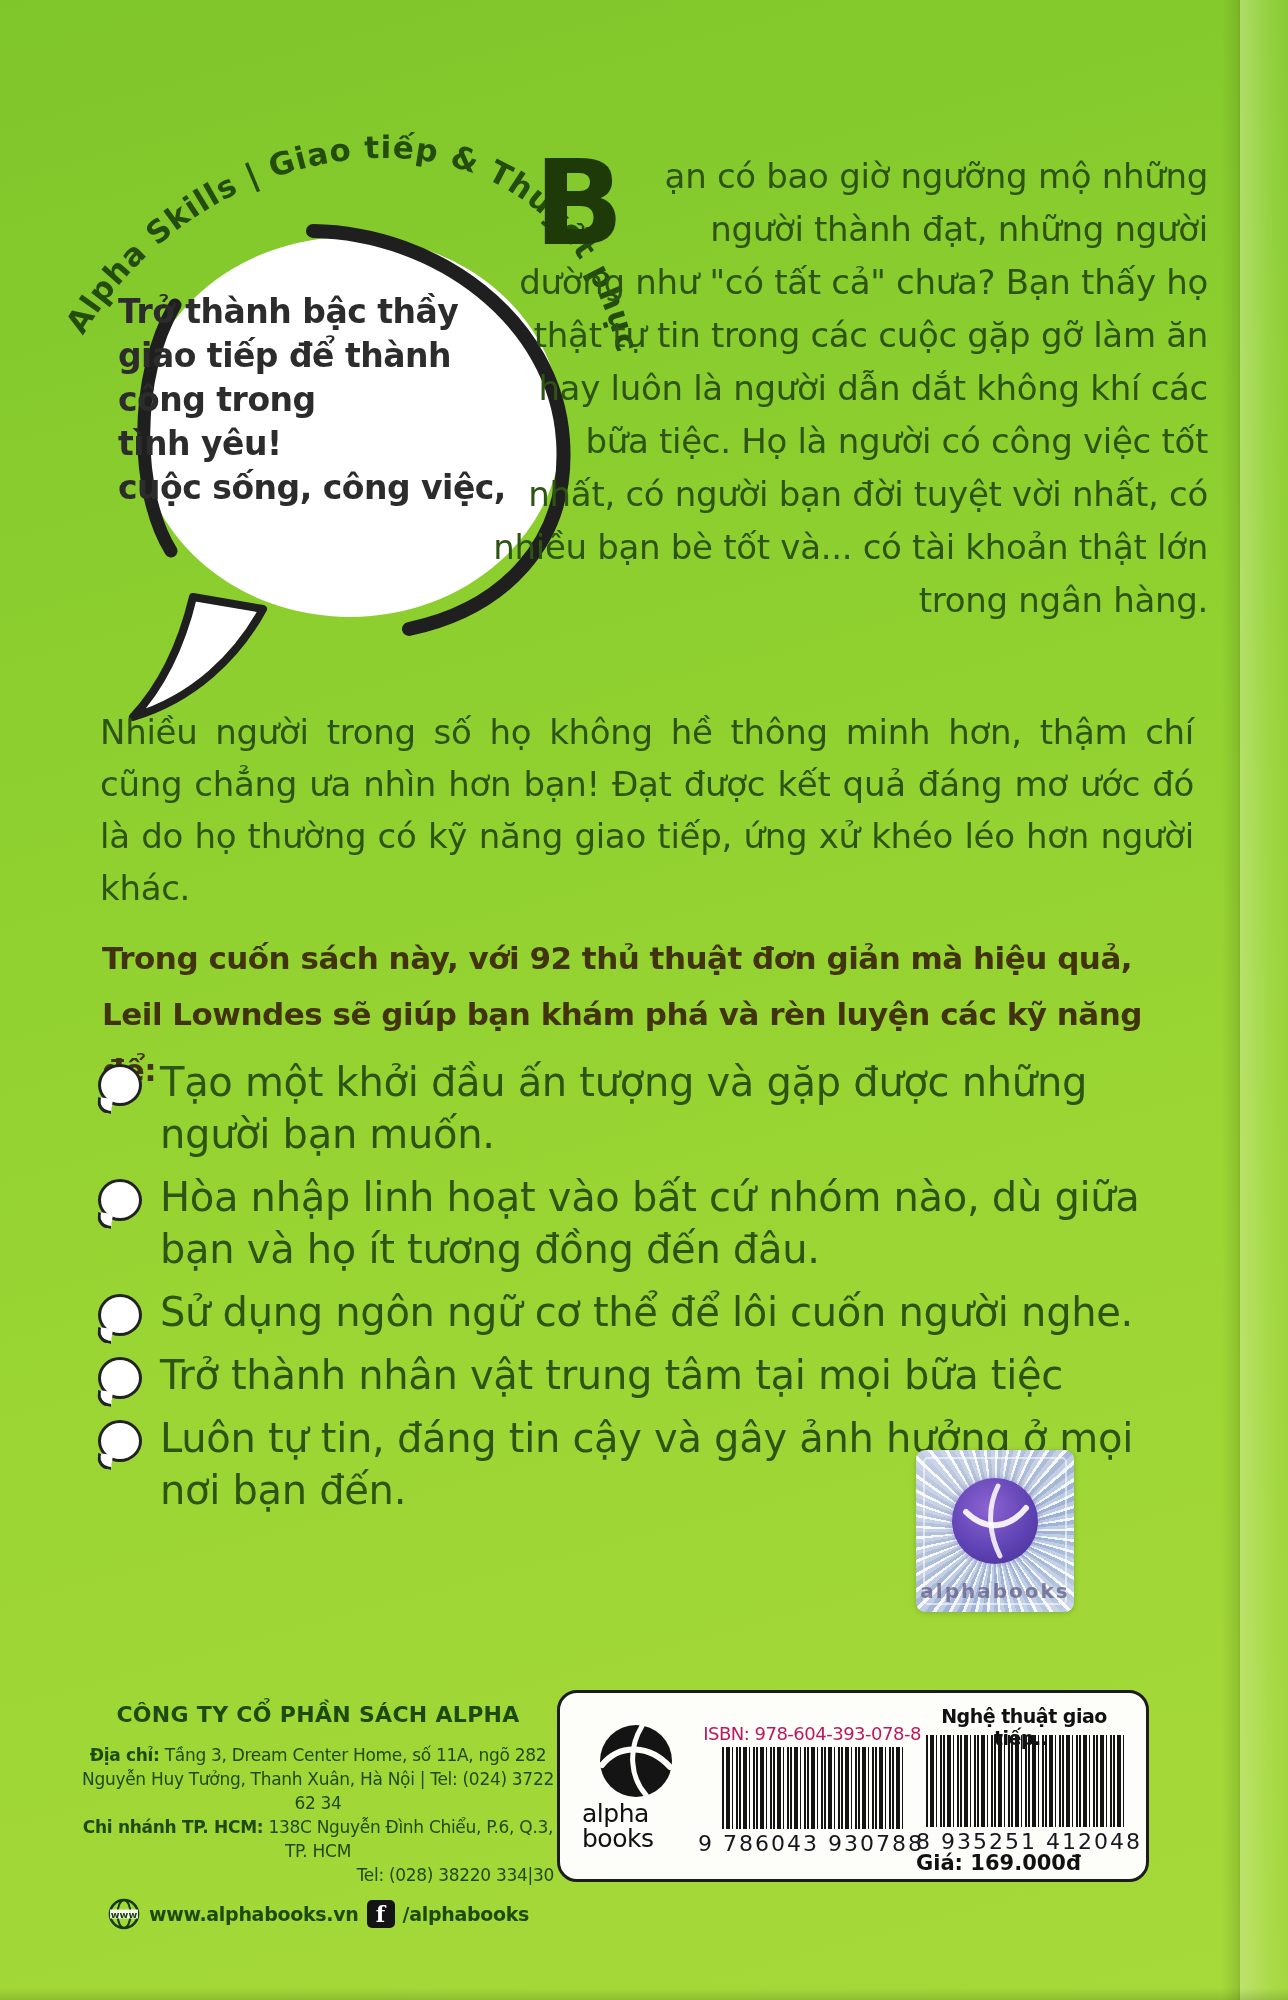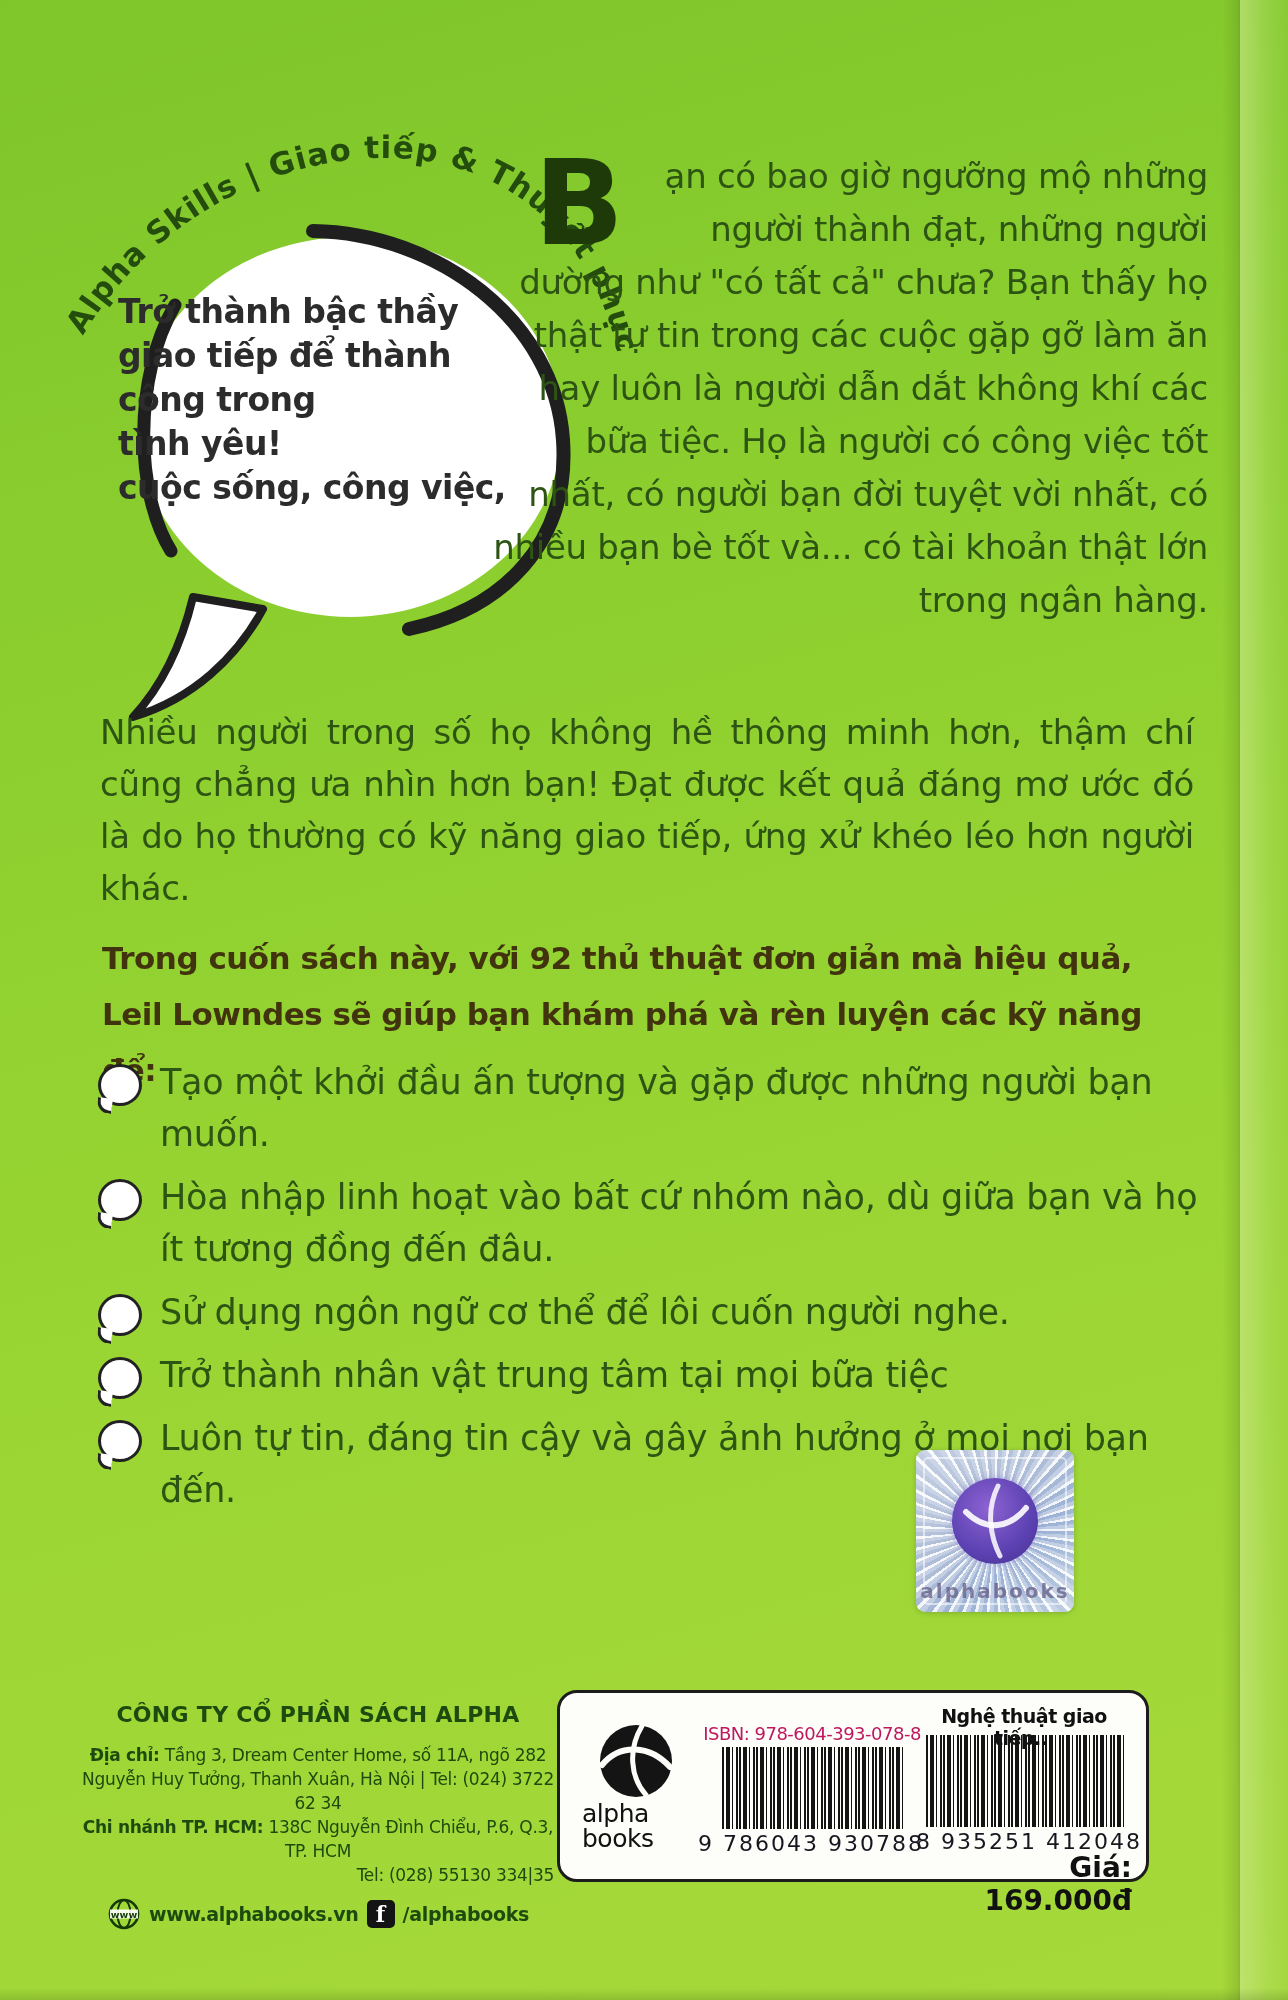--- a/index.html
+++ b/index.html
@@ -51,21 +51,21 @@
     font-size: 34px; line-height: 52px; letter-spacing: -0.3px;
   }
   
   .highlight {
     position: absolute; left: 102px; top: 930px; width: 1100px;
     color: #42330f; font-weight: bold; font-size: 31px; line-height: 56px; letter-spacing: -0.5px;
   }
   
   .benefits { position: absolute; left: 98px; top: 1056px; width: 1100px; }
   .benefit { display: flex; align-items: flex-start; gap: 18px; margin-bottom: 11px; }
-  .benefit-text { color: #2d5413; font-size: 35px; line-height: 52px; letter-spacing: -0.3px; }
+  .benefit-text { color: #2d5413; font-size: 40px; line-height: 52px; letter-spacing: -0.3px; }
   .bubble-icon {
     flex: 0 0 auto; position: relative; margin-top: 8px;
     width: 38px; height: 36px; background: #fff;
     border: 3px solid #222; border-radius: 50%;
   }
   .bubble-icon::after {
     content: ""; position: absolute; left: -4px; bottom: -10px;
     width: 12px; height: 12px; background: #fff;
     border-left: 3px solid #222; border-bottom: 3px solid #222;
     border-radius: 0 0 0 12px; transform: rotate(8deg);
@@ -117,21 +117,21 @@
     color: #111; font-weight: normal; font-size: 25px; line-height: 25px; letter-spacing: -0.5px;
   }
   .isbn-label { position: absolute; left: 132px; top: 30px; width: 240px; text-align: center; color: #be185d; font-size: 18px; letter-spacing: -0.5px; }
   .barcode { background: repeating-linear-gradient(90deg, #141414 0px, #141414 2px, transparent 2px, transparent 4px, #141414 4px, #141414 8px, transparent 8px, transparent 10px, #141414 10px, #141414 11px, transparent 11px, transparent 14px, #141414 14px, #141414 16px, transparent 16px, transparent 17px); }
   .barcode1 { position: absolute; left: 162px; top: 54px; width: 184px; height: 82px; }
   .digits { position: absolute; color: #16161f; font-size: 22px; letter-spacing: 2px; text-align: center; white-space: nowrap; }
   .digits1 { left: 126px; top: 138px; width: 250px; }
   .title-short { position: absolute; left: 356px; top: 12px; width: 216px; text-align: center; color: #111; font-weight: bold; font-size: 19px; letter-spacing: -0.5px; }
   .barcode2 { position: absolute; left: 366px; top: 42px; width: 200px; height: 92px; }
   .digits2 { left: 356px; top: 136px; width: 216px; }
-  .price { position: absolute; left: 356px; top: 158px; width: 216px; text-align: right; color: #111; font-weight: bold; font-size: 28px; }
+  .price { position: absolute; left: 356px; top: 158px; width: 216px; text-align: left; color: #111; font-weight: bold; font-size: 21px; }
 </style>
 </head>
 <body>
 
 <div>
 
   <svg class="arc-label-svg" width="660" height="380" viewBox="0 0 660 380">
     <path id="arcPath" d="M 28 218 C 120 62 305 8 425 58 C 535 105 575 218 570 332" fill="none"></path>
     <text>
       <textPath href="#arcPath">Alpha Skills | Giao tiếp &amp; Thuyết phục</textPath>
@@ -195,21 +195,21 @@
       </svg>
     </div>
     <div class="holo-label">alphabooks</div>
   </div>
 
   <div class="publisher">
     <div class="pub-name">CÔNG TY CỔ PHẦN SÁCH ALPHA</div>
     <div class="pub-line"><b>Địa chỉ:</b><span> Tầng 3, Dream Center Home, số 11A, ngõ 282</span></div>
     <div class="pub-line">Nguyễn Huy Tưởng, Thanh Xuân, Hà Nội | Tel: (024) 3722 62 34</div>
     <div class="pub-line"><b>Chi nhánh TP. HCM:</b><span> 138C Nguyễn Đình Chiểu, P.6, Q.3, TP. HCM</span></div>
-    <div class="pub-line right">Tel: (028) 55130 334|35</div>
+    <div class="pub-line right">Tel: (028) 38220 334|30</div>
     <div class="pub-links">
       <svg width="34" height="34" viewBox="0 0 34 34">
         <circle cx="17" cy="17" r="14" fill="none" stroke="#143a08" stroke-width="2.6"></circle>
         <ellipse cx="17" cy="17" rx="6.5" ry="14" fill="none" stroke="#143a08" stroke-width="2"></ellipse>
         <rect x="3" y="12.5" width="28" height="9" fill="#ffffff" opacity="0.9"></rect>
         <text x="17" y="20.5" text-anchor="middle" font-size="9.5" font-weight="bold" fill="#143a08" font-family="DejaVu Sans, sans-serif">www</text>
       </svg>
       <span class="site">www.alphabooks.vn</span>
       <span class="fb-icon">f</span>
       <span class="fb-handle">/alphabooks</span>

